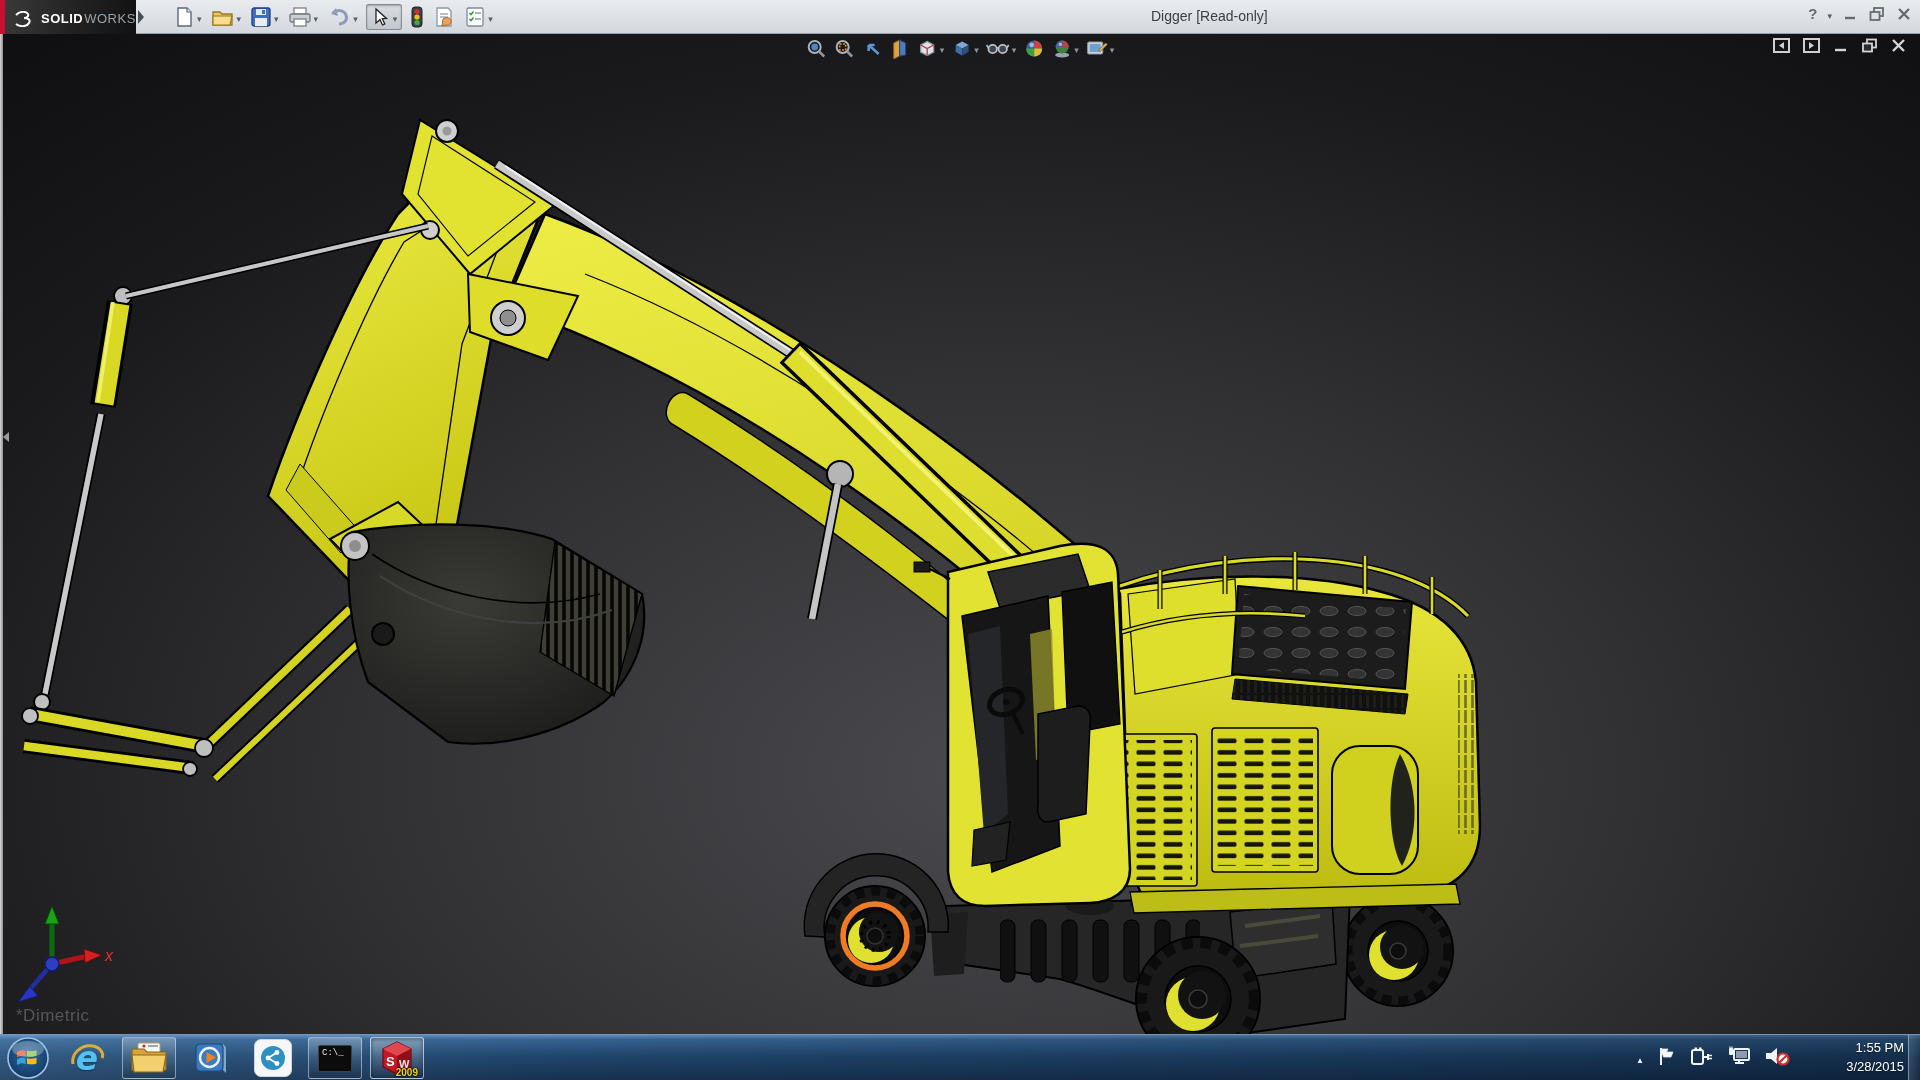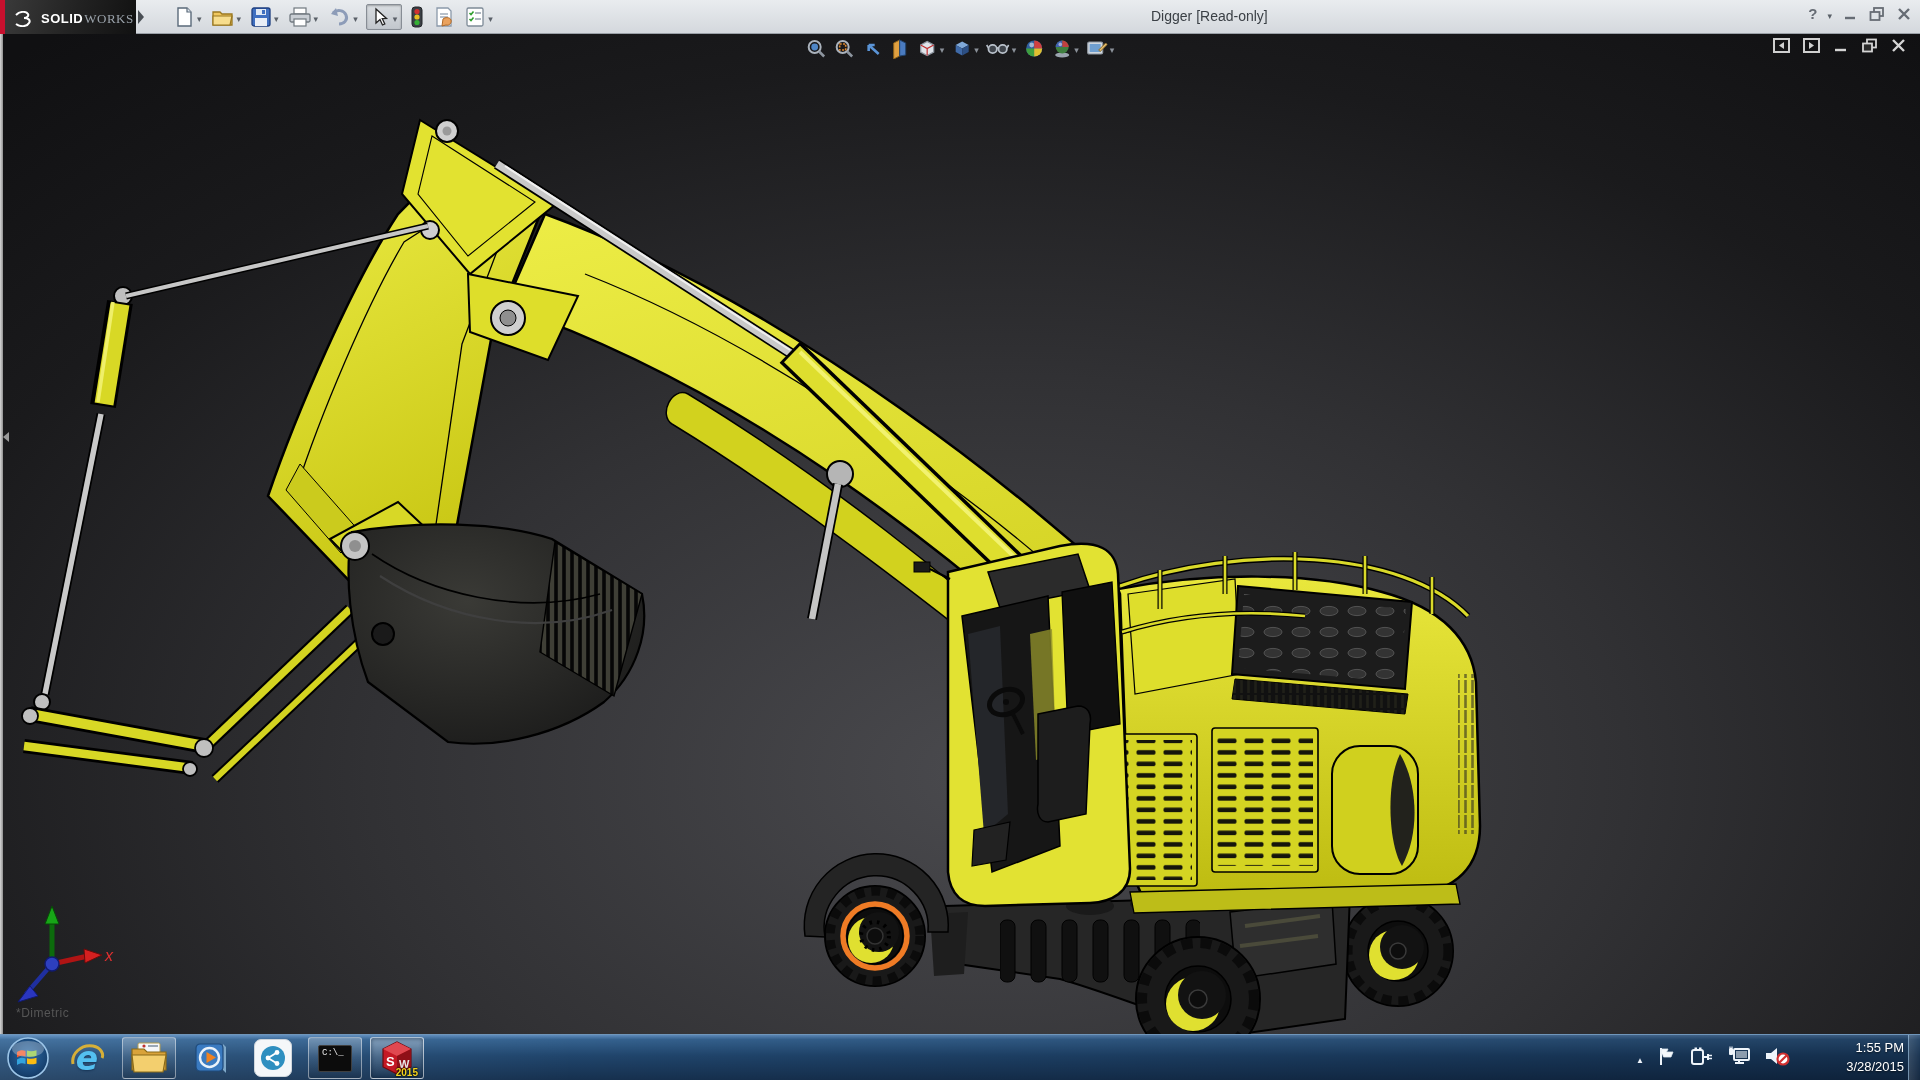--- a/index.html
+++ b/index.html
@@ -8,21 +8,21 @@
   
   .titlebar{position:absolute;left:0;top:0;width:1920px;height:34px;
     background:linear-gradient(#e9ecef,#d4d8dd);border-bottom:1px solid #9aa0a7;box-sizing:border-box;}
   .logo-box{position:absolute;left:0;top:0;width:136px;height:37px;
     background:linear-gradient(105deg,#3b3b3b 0%,#222 55%,#111 100%);
     display:flex;align-items:center;border-bottom-right-radius:3px;}
   .logo-red{position:absolute;left:0;top:0;width:5px;height:37px;background:#c8102e;}
   .brand{margin-left:14px;display:flex;align-items:flex-start;gap:1px;}
   .brand .glyph{margin-right:4px}
   .brand b{color:#fff;font-size:13px;letter-spacing:.5px;}
-  .brand span{color:#9aa2aa;font-size:13px;letter-spacing:.5px;font-weight:400;font-family:Liberation Serif, serif;}
+  .brand span{color:#9aa2aa;font-size:13px;letter-spacing:.5px;font-weight:400;}
   .logo-expand{position:absolute;left:138px;top:10px;width:0;height:0;
     border-left:6px solid #4a4f55;border-top:7px solid transparent;border-bottom:7px solid transparent;}
   .main-toolbar{position:absolute;left:172px;top:0;height:33px;display:flex;align-items:center;gap:7px;}
   .ti{display:flex;align-items:center;gap:2px;padding:1px;}
   .dd::before{content:"▾";font-size:9px;color:#5a6068;}
   .sel-btn{display:flex;align-items:center;gap:4px;border:1px solid #878d95;border-radius:2px;
     background:linear-gradient(#d9dde1,#c2c7cd);box-shadow:inset 0 1px 2px rgba(0,0,0,.28);padding:2px 4px;height:26px;box-sizing:border-box;}
   .tb-title{position:absolute;left:1123px;top:8px;font-size:14px;color:#3b4046;margin-left:28px;}
   .tb-right{position:absolute;right:8px;top:5px;display:flex;align-items:center;gap:10px;}
   .help::before{content:"?";font-weight:bold;font-size:15px;color:#666c74;}
@@ -32,21 +32,21 @@
     background:radial-gradient(ellipse 1500px 950px at 52% 74%, #4a4a4e 0%, #313134 42%, #1a1a1c 75%, #101012 100%);}
   .splitter{position:absolute;left:0;top:0;width:3px;height:100%;
     background:linear-gradient(90deg,#d8d8d8,#8f8f8f);}
   .split-arrow{position:absolute;left:3px;top:398px;width:0;height:0;
     border-right:6px solid #9a9a9a;border-top:5px solid transparent;border-bottom:5px solid transparent;}
   .headsup{position:absolute;left:50%;top:2px;transform:translateX(-50%);
     display:flex;align-items:center;gap:7px;height:24px;}
   .hu{display:flex;align-items:center;gap:2px;}
   .hu .dd::before{color:#8a9098}
   .doc-controls{position:absolute;right:14px;top:4px;display:flex;align-items:center;gap:13px;}
-  .view-label{position:absolute;left:16px;top:972px;font-size:12px;color:#565656;letter-spacing:.5px;}
+  .view-label{position:absolute;left:16px;top:972px;font-size:17px;color:#565656;letter-spacing:.5px;}
   .model-svg{position:absolute;left:0;top:0;width:1920px;height:1000px;}
   .triad{position:absolute;left:8px;top:860px;}
   
   .taskbar{position:absolute;left:0;top:1034px;width:1920px;height:46px;
     background:linear-gradient(180deg,#5f8cbc 0%,#35628f 10%,#20456c 46%,#16304e 100%);
     border-top:1px solid rgba(160,205,245,.65);box-sizing:border-box;}
   .taskbar::after{content:"";position:absolute;inset:0;
     background:linear-gradient(90deg,rgba(140,190,235,.18) 0%,rgba(40,70,110,0) 30%,rgba(0,10,25,.38) 100%);pointer-events:none;}
   .tb-left{position:absolute;left:4px;top:0;height:46px;display:flex;align-items:center;gap:8px;z-index:2;}
   .app{width:54px;height:42px;display:flex;align-items:center;justify-content:center;border-radius:3px;box-sizing:border-box;}
@@ -580,21 +580,21 @@
     </div>
     <div class="app pressed">
       <div class="sw-ic">
         <svg width="38" height="38" viewBox="0 0 38 38">
           <path d="M5 10 L19 3 L33 10 L33 28 L19 35 L5 28 Z" fill="#c41824" stroke="#6a0a10" stroke-width="1.2"></path>
           <path d="M5 10 L19 17 L33 10 L19 3 Z" fill="#e04850"></path>
           <path d="M19 17 L33 10 L33 28 L19 35 Z" fill="#8f1018"></path>
           <text x="8" y="27" font-size="13" font-weight="bold" fill="#fff" font-family="Liberation Sans, sans-serif">S</text>
           <text x="21" y="29" font-size="11" font-weight="bold" fill="#e8e8e8" font-family="Liberation Sans, sans-serif">W</text>
         </svg>
-        <span class="sw-badge">2015</span>
+        <span class="sw-badge">2009</span>
       </div>
     </div>
   </div>
 
   <div class="tray">
     <span class="tray-up"></span>
     <span><svg width="20" height="20" viewBox="0 0 20 20">
           <path d="M4 2 L4 19" stroke="#eef4fa" stroke-width="2"></path>
           <path d="M4 3 L11 3 L9.5 6 L16 6 L14 11 L6.5 11 L5.5 8 L4 8 Z" fill="#f4f8fc" stroke="#dfe8f0" stroke-width=".8"></path>
         </svg></span>

